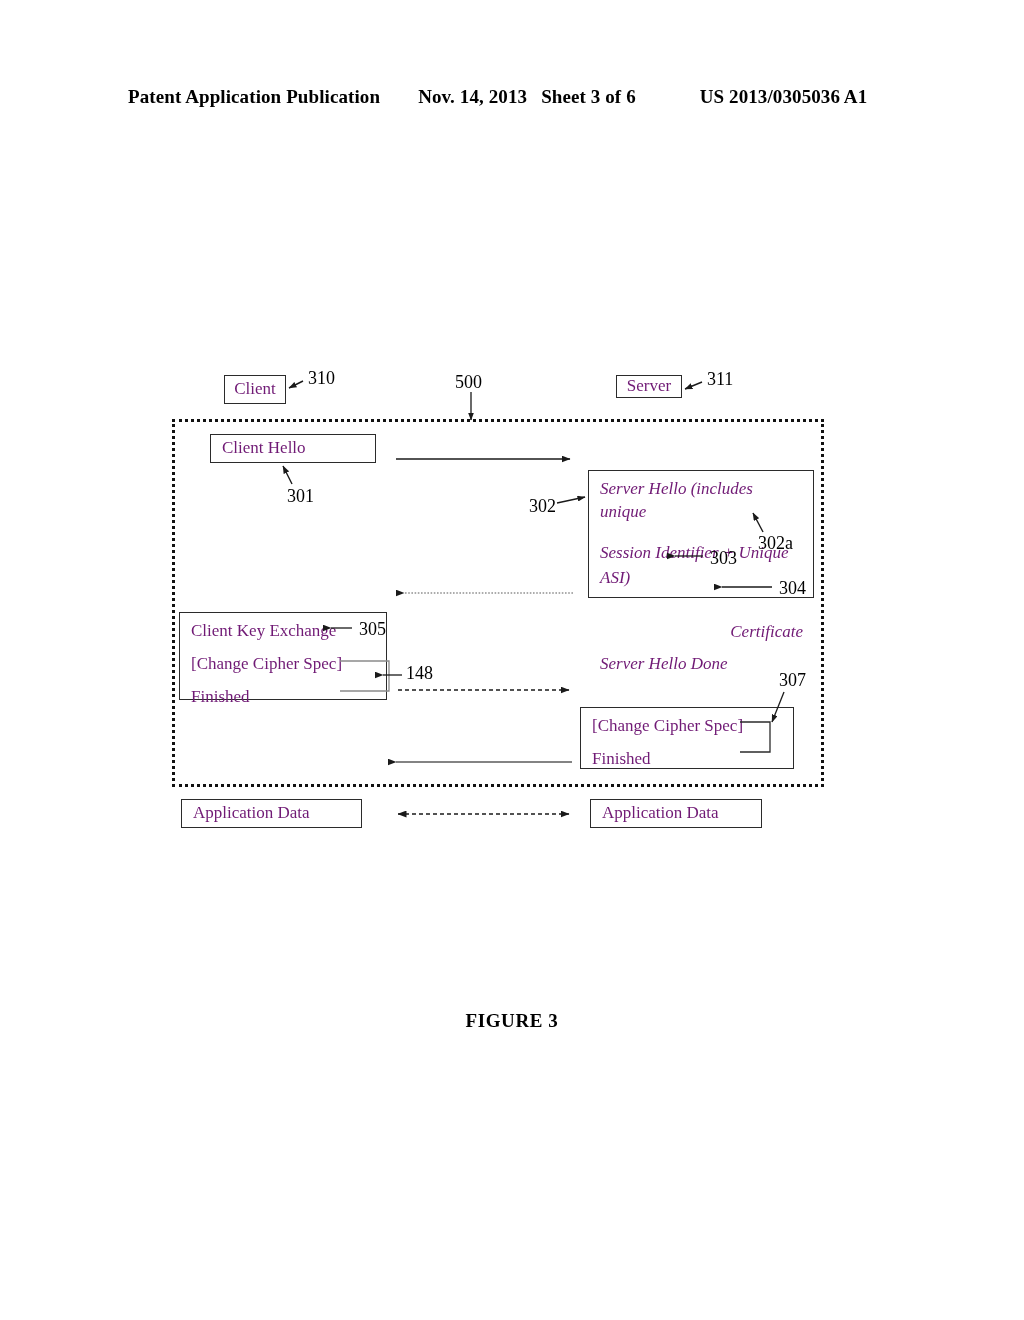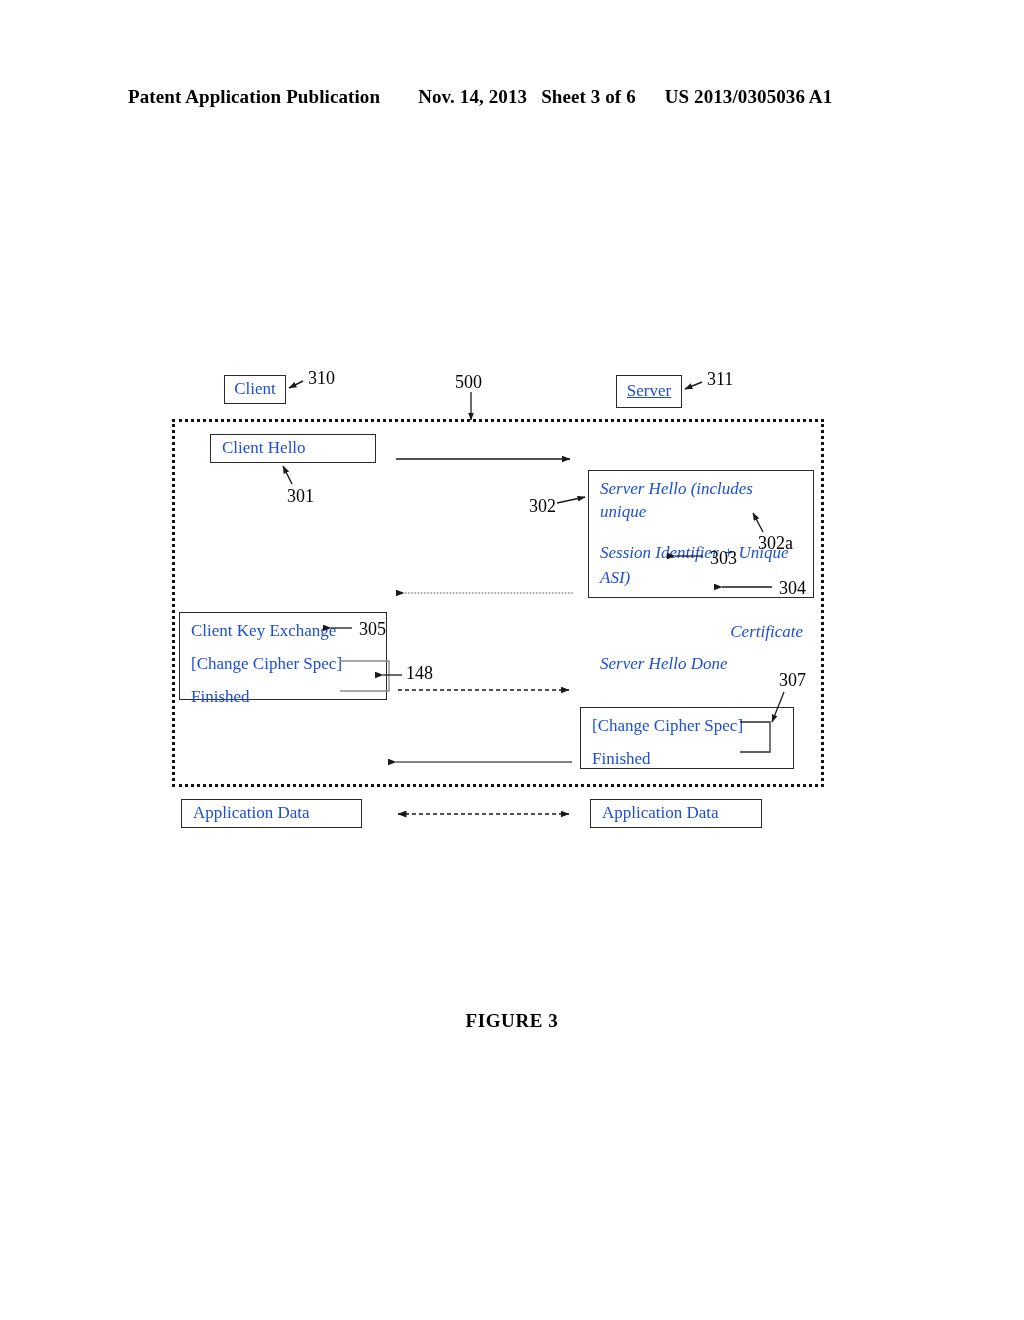--- a/index.html
+++ b/index.html
@@ -27,21 +27,21 @@
     flex-direction: row;
     align-items: baseline;
     font-weight: bold;
     font-size: 19px;
     letter-spacing: 0.1px;
     white-space: nowrap;
   }
   .hdr-pub   { flex: 0 0 auto; }
   .hdr-date  { flex: 0 0 auto; margin-left: 38px; }
   .hdr-sheet { flex: 0 0 auto; margin-left: 14px; }
-  .hdr-num   { flex: 0 0 auto; margin-left: 29px; }
+  .hdr-num   { flex: 0 0 auto; margin-left: 64px; }
 
   
   .figure-caption {
     position: absolute;
     left: 0;
     top: 1010px;
     width: 1024px;
     text-align: center;
     font-weight: bold;
     font-size: 19px;
@@ -58,21 +58,21 @@
   }
 
   
   .box {
     position: absolute;
     box-sizing: border-box;
     border: 1px solid #2b2b2b;
     background: #ffffff;
     font-size: 17px;
     line-height: 1.35;
-    color: #1d4ed8;
+    color: #701a75;
   }
   .box.endpoint {
     display: flex;
     align-items: center;
     justify-content: center;
     font-size: 17px;
   }
   .box.msg {
     padding: 5px 22px 5px 11px;
     display: flex;
@@ -124,21 +124,21 @@
 </div>
 
 <div id="diagram">
 
   <div class="dotted-region" style="left:172px; top:419px; width:652px; height:368px;"></div>
 
   <div class="box endpoint" style="left:224px; top:375px; width:62px; height:29px;">
     <span>Client</span>
   </div>
 
-  <div class="box endpoint" style="left:616px; top:375px; width:66px; height:33px;text-decoration:underline;">
+  <div class="box endpoint" style="left:616px; top:375px; width:66px; height:23px;">
     <span>Server</span>
   </div>
 
   <div class="box msg" style="left:210px; top:434px; width:166px; height:29px;">
     <span class="line">Client Hello</span>
   </div>
 
   <div class="box multi" style="left:588px; top:470px; width:226px; height:128px;font-style:italic;">
     <div class="line wrapline">Server Hello (includes unique</div>
     <div class="line wrapline" style="margin-top:18px;">Session Identifier + Unique</div>

